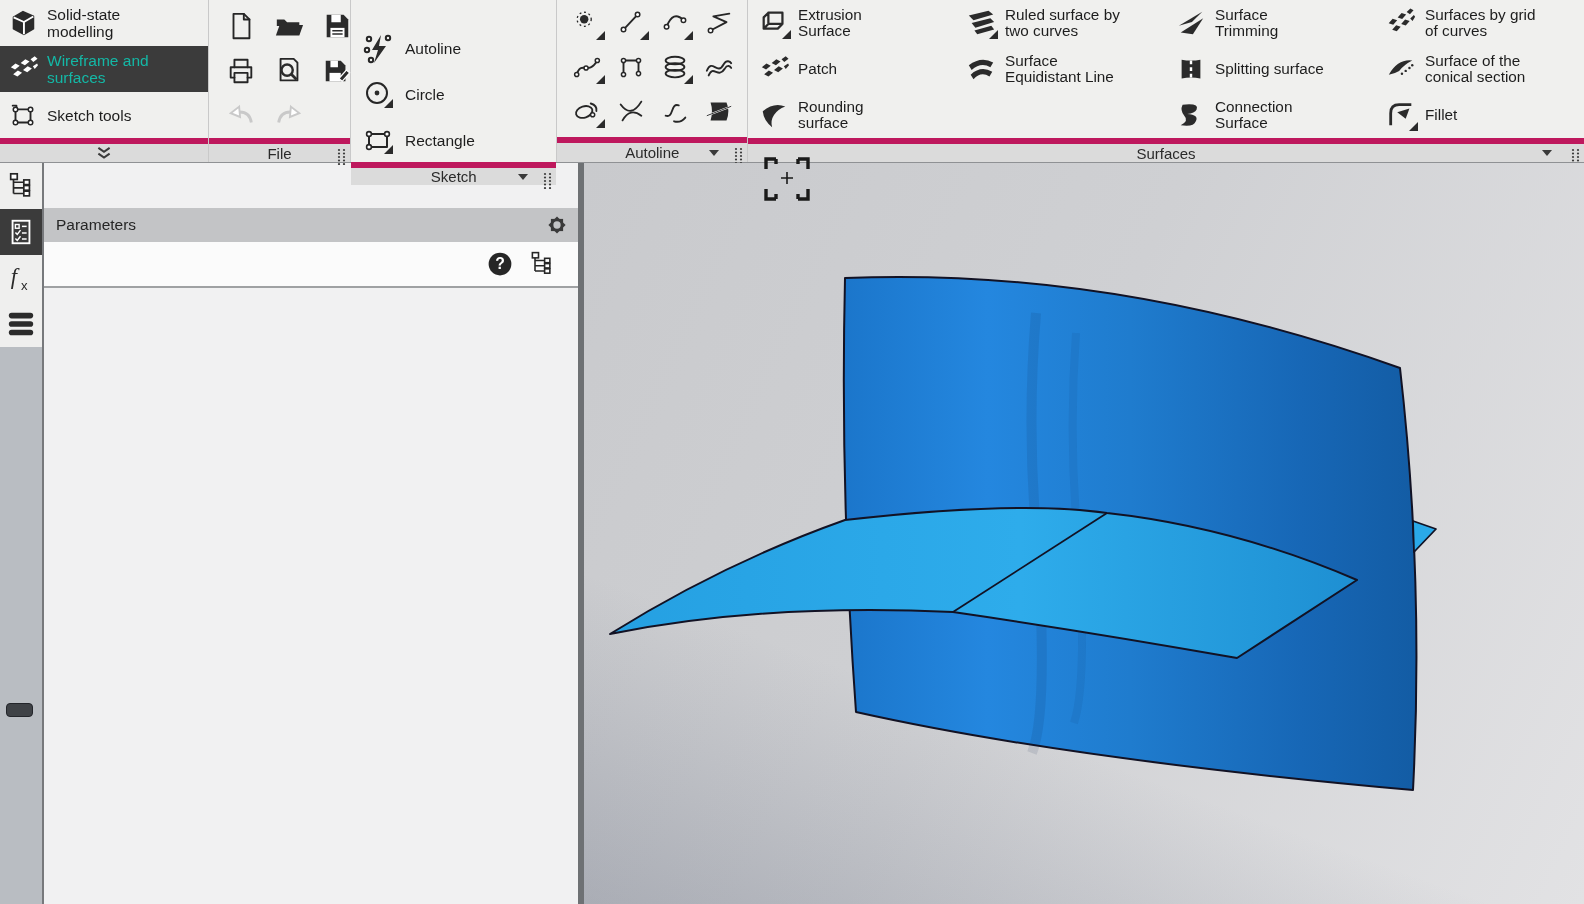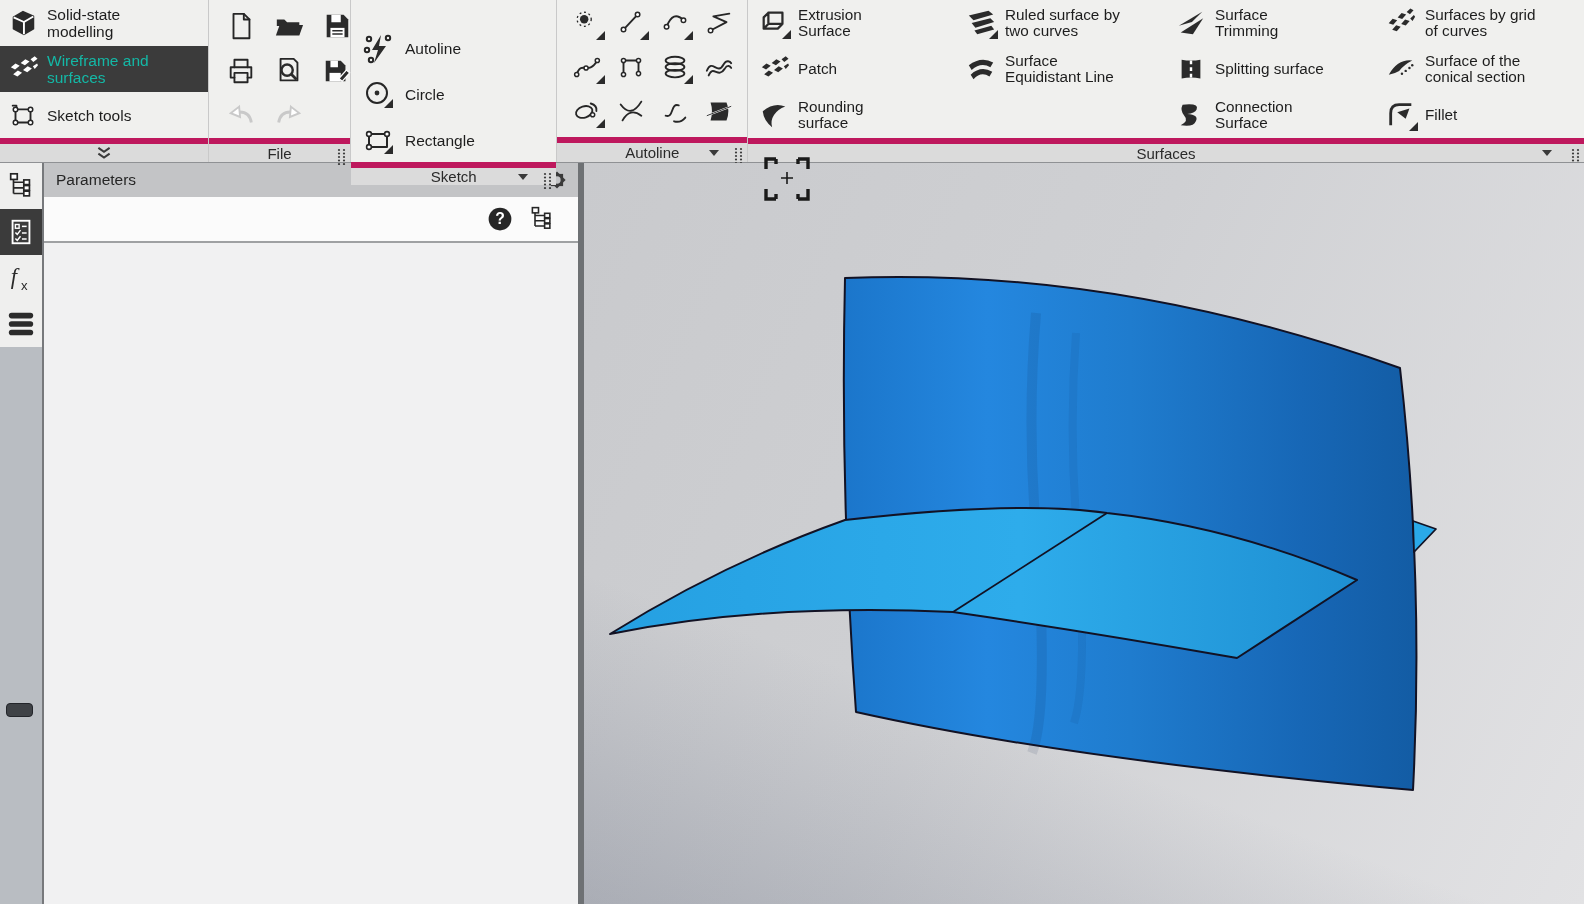--- a/index.html
+++ b/index.html
@@ -52,21 +52,21 @@
   
   .main { flex:1; display:flex; min-height:0; }
 
   .side-strip { width:44px; background:#b9bdc2; border-right:2px solid #77797c; position:relative; }
   .strip-top { background:#efefee; }
   .strip-btn { width:42px; height:46px; display:flex; align-items:center; justify-content:center; }
   .strip-btn.selected { background:#3b3b3b; }
   .strip-handle { position:absolute; left:6px; top:540px; width:27px; height:14px; background:#3f4246; border-radius:4px; border:1px solid #23252a; }
 
   .panel { width:534px; display:flex; flex-direction:column; background:#f1f1f2; }
-  .panel-title { height:34px; background:#c3c4c6; display:flex; align-items:center; padding:0 8px 0 12px; font-size:15.5px; color:#262626; }
+  .panel-title { height:34px; background:#c3c4c6; display:flex; align-items:center; padding:0 8px 0 12px; font-size:15.5px; color:#262626;margin-top:45px; }
   .panel-title .sp { flex:1; }
   .panel-toolbar { height:46px; background:#fbfbfb; border-bottom:2px solid #9fa1a3; display:flex; align-items:center; justify-content:flex-end; gap:14px; padding-right:22px; }
   .panel-body { flex:1; background:#f1f1f2; }
 
   .vsep { width:6px; background:#6e7174; }
 
   .viewport { flex:1; position:relative;
     background-image:
       linear-gradient(200deg, rgba(255,255,255,0) 70%, rgba(90,98,118,.30)),
       linear-gradient(115deg, #c9cacd 0%, #cfd0d3 45%, #e2e2e4 100%);

